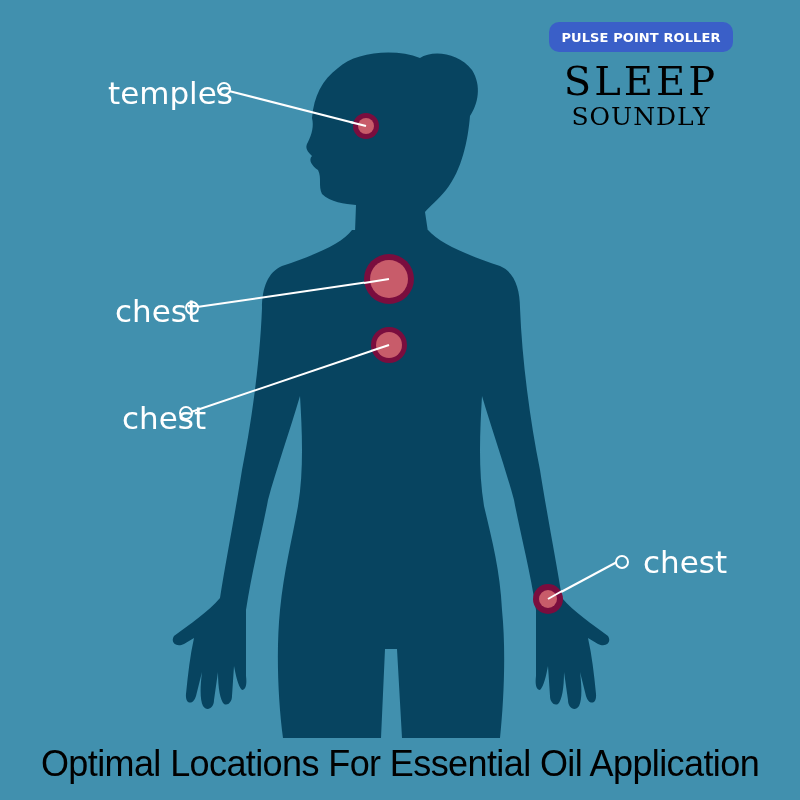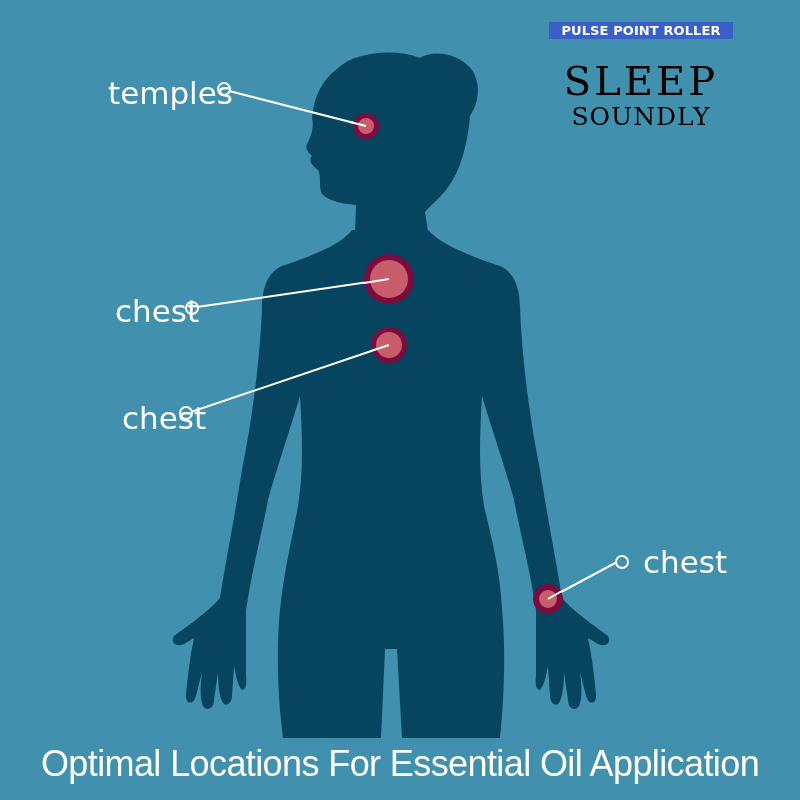--- a/index.html
+++ b/index.html
@@ -5,34 +5,34 @@
     html, body { margin: 0; padding: 0; }
     body { width: 800px; height: 800px; overflow: hidden; background: #4190ae; }
     .canvas { position: relative; width: 800px; height: 800px; background: #4190ae; }
     svg.figure { position: absolute; left: 0; top: 0; }
     .label {
       position: absolute; color: #ffffff;
       font-family: "DejaVu Sans", sans-serif; font-size: 31px; line-height: 1;
       white-space: nowrap;
     }
     .badge {
-      position: absolute; left: 549px; top: 22px; width: 184px; height: 17px;
+      position: absolute; left: 549px; top: 22px; width: 184px; height: 30px;
       background: #3a5fc8; color: #fff;
       font-family: "DejaVu Sans", sans-serif; font-weight: bold; font-size: 13px;
-      display: flex; align-items: center; justify-content: center; letter-spacing: 0.1px;
+      display: flex; align-items: center; justify-content: center; letter-spacing: 0.1px; border-radius: 10px;
     }
     .title1, .title2 {
       position: absolute; color: #000000; font-family: "DejaVu Serif", serif;
       text-align: center; white-space: nowrap; left: 541px; width: 200px;
     }
     .title1 { top: 58px; font-size: 40px; letter-spacing: 3px; }
     .title2 { top: 102px; font-size: 25px; letter-spacing: 1px; }
     .caption {
       position: absolute; left: 0; width: 800px; top: 743px; text-align: center;
-      color: #ffffff; font-family: "Liberation Sans", sans-serif; font-size: 36px;
+      color: #000000; font-family: "Liberation Sans", sans-serif; font-size: 36px;
       letter-spacing: -0.6px; white-space: nowrap;
     }
   </style>
 </head>
 <body>
 
 <div class="canvas">
 
   <svg class="figure" width="800" height="800" viewBox="0 0 800 800">
     <g fill="#074460">

